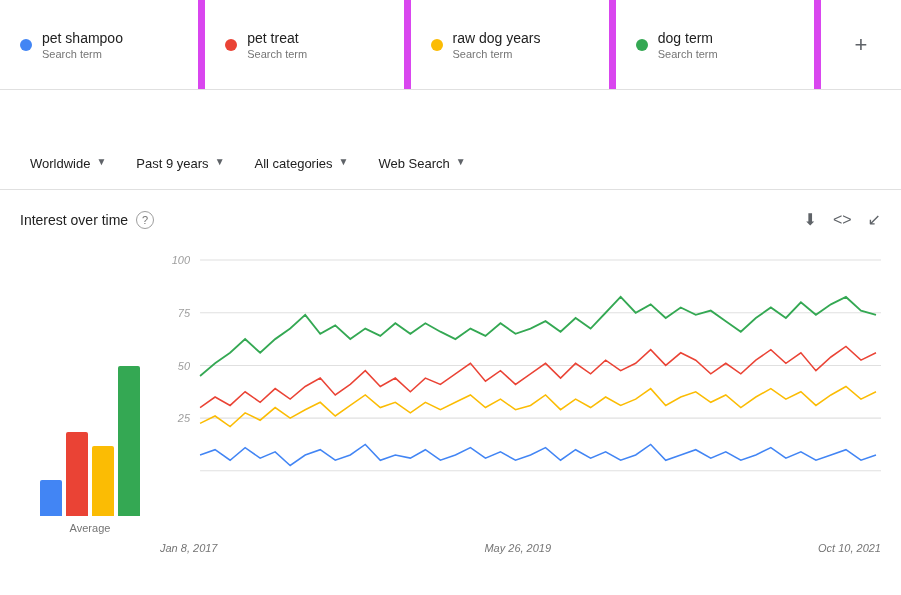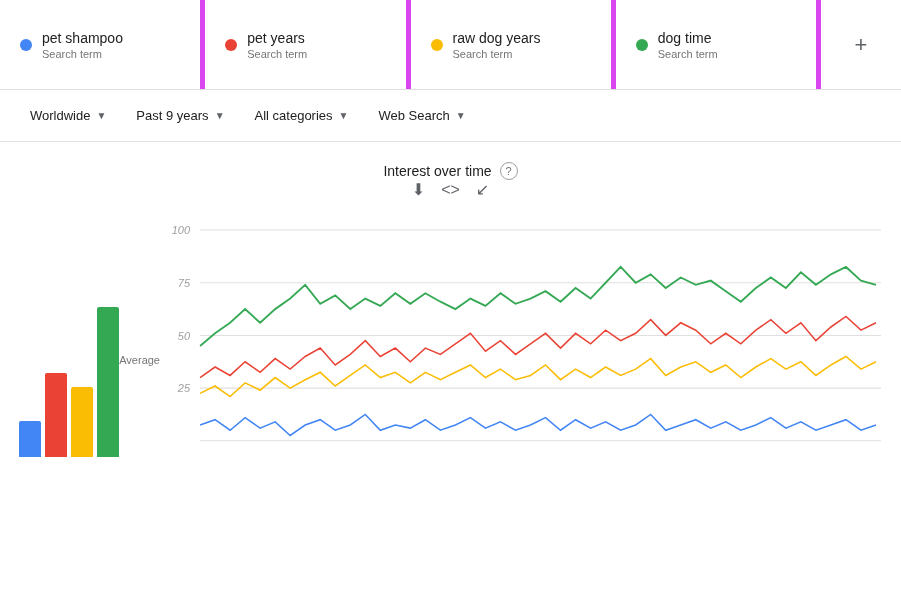--- a/index.html
+++ b/index.html
@@ -8,21 +8,21 @@
     
     .search-terms {
       display: flex;
       border-bottom: 1px solid #e0e0e0;
       height: 90px;
     }
     .search-term-item {
       display: flex;
       align-items: center;
       padding: 0 20px;
-      border-right: 5px solid #d946ef;
+      border-right: 7px solid #d946ef;
       flex: 1;
       gap: 10px;
       cursor: pointer;
     }
     .search-term-item:last-child { border-right: none; flex: 0 0 80px; justify-content: center; }
     .term-dot {
       width: 12px; height: 12px; border-radius: 50%; flex-shrink: 0;
     }
     .term-text { display: flex; flex-direction: column; }
     .term-name { font-size: 14px; font-weight: 500; color: #212121; }
@@ -32,42 +32,42 @@
     
     .filters-bar {
       display: flex;
       align-items: center;
       padding: 12px 20px;
       gap: 10px;
       border-bottom: 1px solid #e0e0e0;
     }
     .filter-btn {
       display: flex;
-      align-items: center;
+      align-items: flex-start;
       gap: 6px;
       padding: 6px 10px;
       border: none;
       background: none;
       cursor: pointer;
       font-size: 13px;
       color: #212121;
       border-radius: 4px;
+      margin-top: 48px;
     }
     .chevron { font-size: 10px; color: #5f6368; }
 
     
     .main-content {
       padding: 20px 20px 10px 20px;
     }
     .section-header {
       display: flex;
       align-items: center;
       justify-content: space-between;
       margin-bottom: 10px;
-      flex-direction: column;
     }
     .section-title-group { display: flex; align-items: center; gap: 8px; }
     .section-title { font-size: 14px; color: #212121; }
     .help-icon {
       width: 18px; height: 18px; border-radius: 50%; border: 1px solid #9e9e9e;
       display: flex; align-items: center; justify-content: center;
       font-size: 11px; color: #757575; cursor: pointer;
     }
     .action-icons { display: flex; gap: 16px; align-items: center; }
     .action-icon { color: #5f6368; cursor: pointer; font-size: 16px; }
@@ -76,20 +76,21 @@
     .chart-container {
       display: flex;
       margin-top: 10px;
       height: 320px;
     }
 
     
     .avg-chart {
       width: 140px;
       display: flex;
+      flex-direction: column;
       align-items: center;
       justify-content: flex-end;
       padding-bottom: 25px;
       flex-shrink: 0;
     }
     .bars {
       display: flex;
       align-items: flex-end;
       gap: 4px;
       height: 200px;
@@ -127,35 +128,35 @@
   <div class="search-term-item">
     <span class="term-dot" style="background:#4285F4"></span>
     <div class="term-text">
       <span class="term-name">pet shampoo</span>
       <span class="term-label">Search term</span>
     </div>
   </div>
   <div class="search-term-item">
     <span class="term-dot" style="background:#EA4335"></span>
     <div class="term-text">
-      <span class="term-name">pet years</span>
+      <span class="term-name">pet treat</span>
       <span class="term-label">Search term</span>
     </div>
   </div>
   <div class="search-term-item">
     <span class="term-dot" style="background:#FBBC04"></span>
     <div class="term-text">
       <span class="term-name">raw dog years</span>
       <span class="term-label">Search term</span>
     </div>
   </div>
   <div class="search-term-item">
     <span class="term-dot" style="background:#34A853"></span>
     <div class="term-text">
-      <span class="term-name">dog time</span>
+      <span class="term-name">dog term</span>
       <span class="term-label">Search term</span>
     </div>
   </div>
   <div class="search-term-item">
     <span class="add-btn">+</span>
   </div>
 </div>
 
 <div class="filters-bar">
   <button class="filter-btn">
@@ -216,15 +217,20 @@
         <text x="30" y="174" text-anchor="end" font-size="11" fill="#9e9e9e">25</text>
 
         <polyline fill="none" stroke="#4285F4" stroke-width="1.5" points="40,205 55,200 70,210 85,198 100,208 115,202 130,215 145,205 160,200 175,210 190,205 205,195 220,210 235,205 250,208 265,200 280,210 295,205 310,198 325,208 340,202 355,210 370,205 385,198 400,210 415,200 430,208 445,202 460,210 475,205 490,195 505,210 520,205 535,200 550,208 565,202 580,210 595,205 610,198 625,208 640,202 655,210 670,205 685,200 700,210 715,205"></polyline>
 
         <polyline fill="none" stroke="#FBBC04" stroke-width="1.5" points="40,175 55,168 70,178 85,165 100,172 115,160 130,170 145,162 160,155 175,168 190,158 205,148 220,160 235,155 250,165 265,155 280,162 295,155 310,148 325,160 340,152 355,162 370,158 385,148 400,162 415,152 430,160 445,150 460,158 475,152 490,142 505,158 520,150 535,145 550,155 565,148 580,160 595,150 610,142 625,152 640,145 655,158 670,148 685,140 700,152 715,145"></polyline>
 
         <polyline fill="none" stroke="#EA4335" stroke-width="1.5" points="40,160 55,150 70,158 85,145 100,155 115,142 130,152 145,140 160,132 175,148 190,138 205,125 220,140 235,132 250,145 265,132 280,138 295,128 310,118 325,135 340,125 355,138 370,128 385,118 400,132 415,118 430,128 445,115 460,125 475,118 490,105 505,120 520,108 535,115 550,128 565,118 580,128 595,115 610,105 625,118 640,108 655,125 670,112 685,102 700,115 715,108"></polyline>
 
         <polyline fill="none" stroke="#34A853" stroke-width="1.8" points="40,130 55,118 70,108 85,95 100,108 115,95 130,85 145,72 160,90 175,82 190,95 205,85 220,92 235,80 250,90 265,80 280,88 295,95 310,85 325,92 340,80 355,90 370,85 385,78 400,88 415,75 430,85 445,70 460,55 475,70 490,62 505,75 520,65 535,72 550,68 565,78 580,88 595,75 610,65 625,75 640,60 655,72 670,62 685,55 700,68 715,72"></polyline>
       </svg>
+      <div class="x-labels">
+        <span>Jan 8, 2017</span>
+        <span>May 26, 2019</span>
+        <span>Oct 10, 2021</span>
+      </div>
     </div>
   </div>
 </div>
 
 </body></html>

